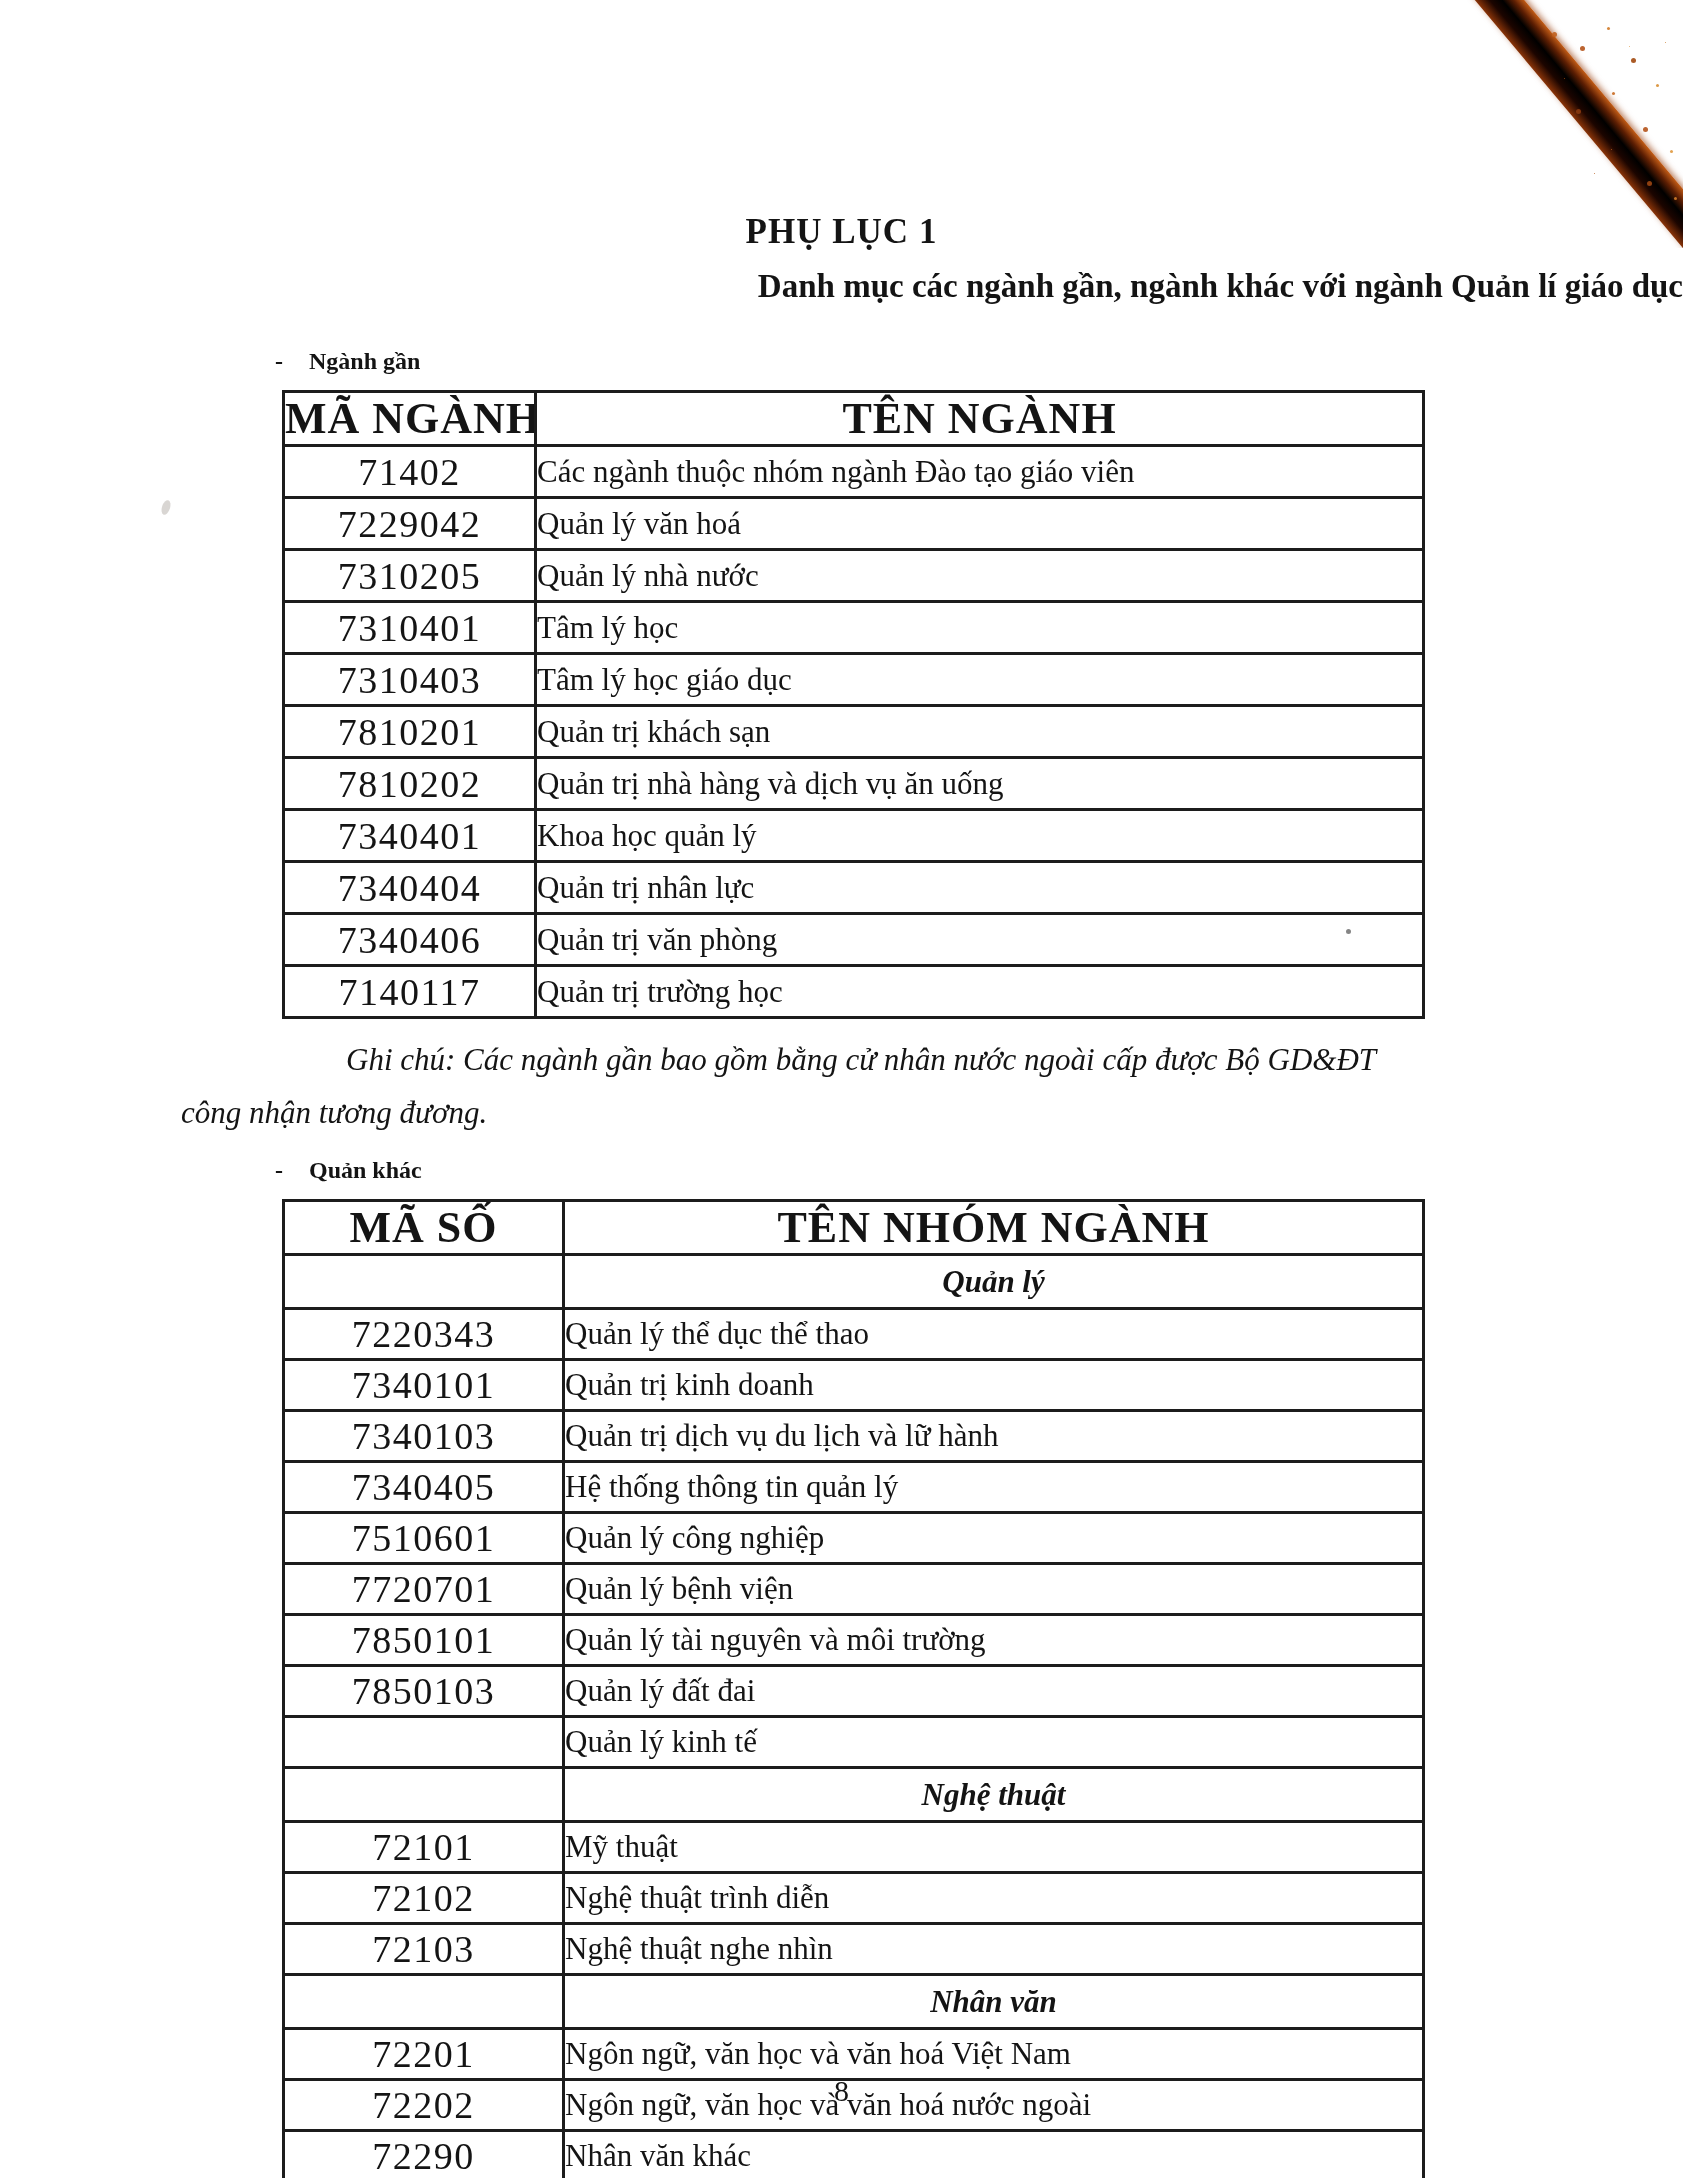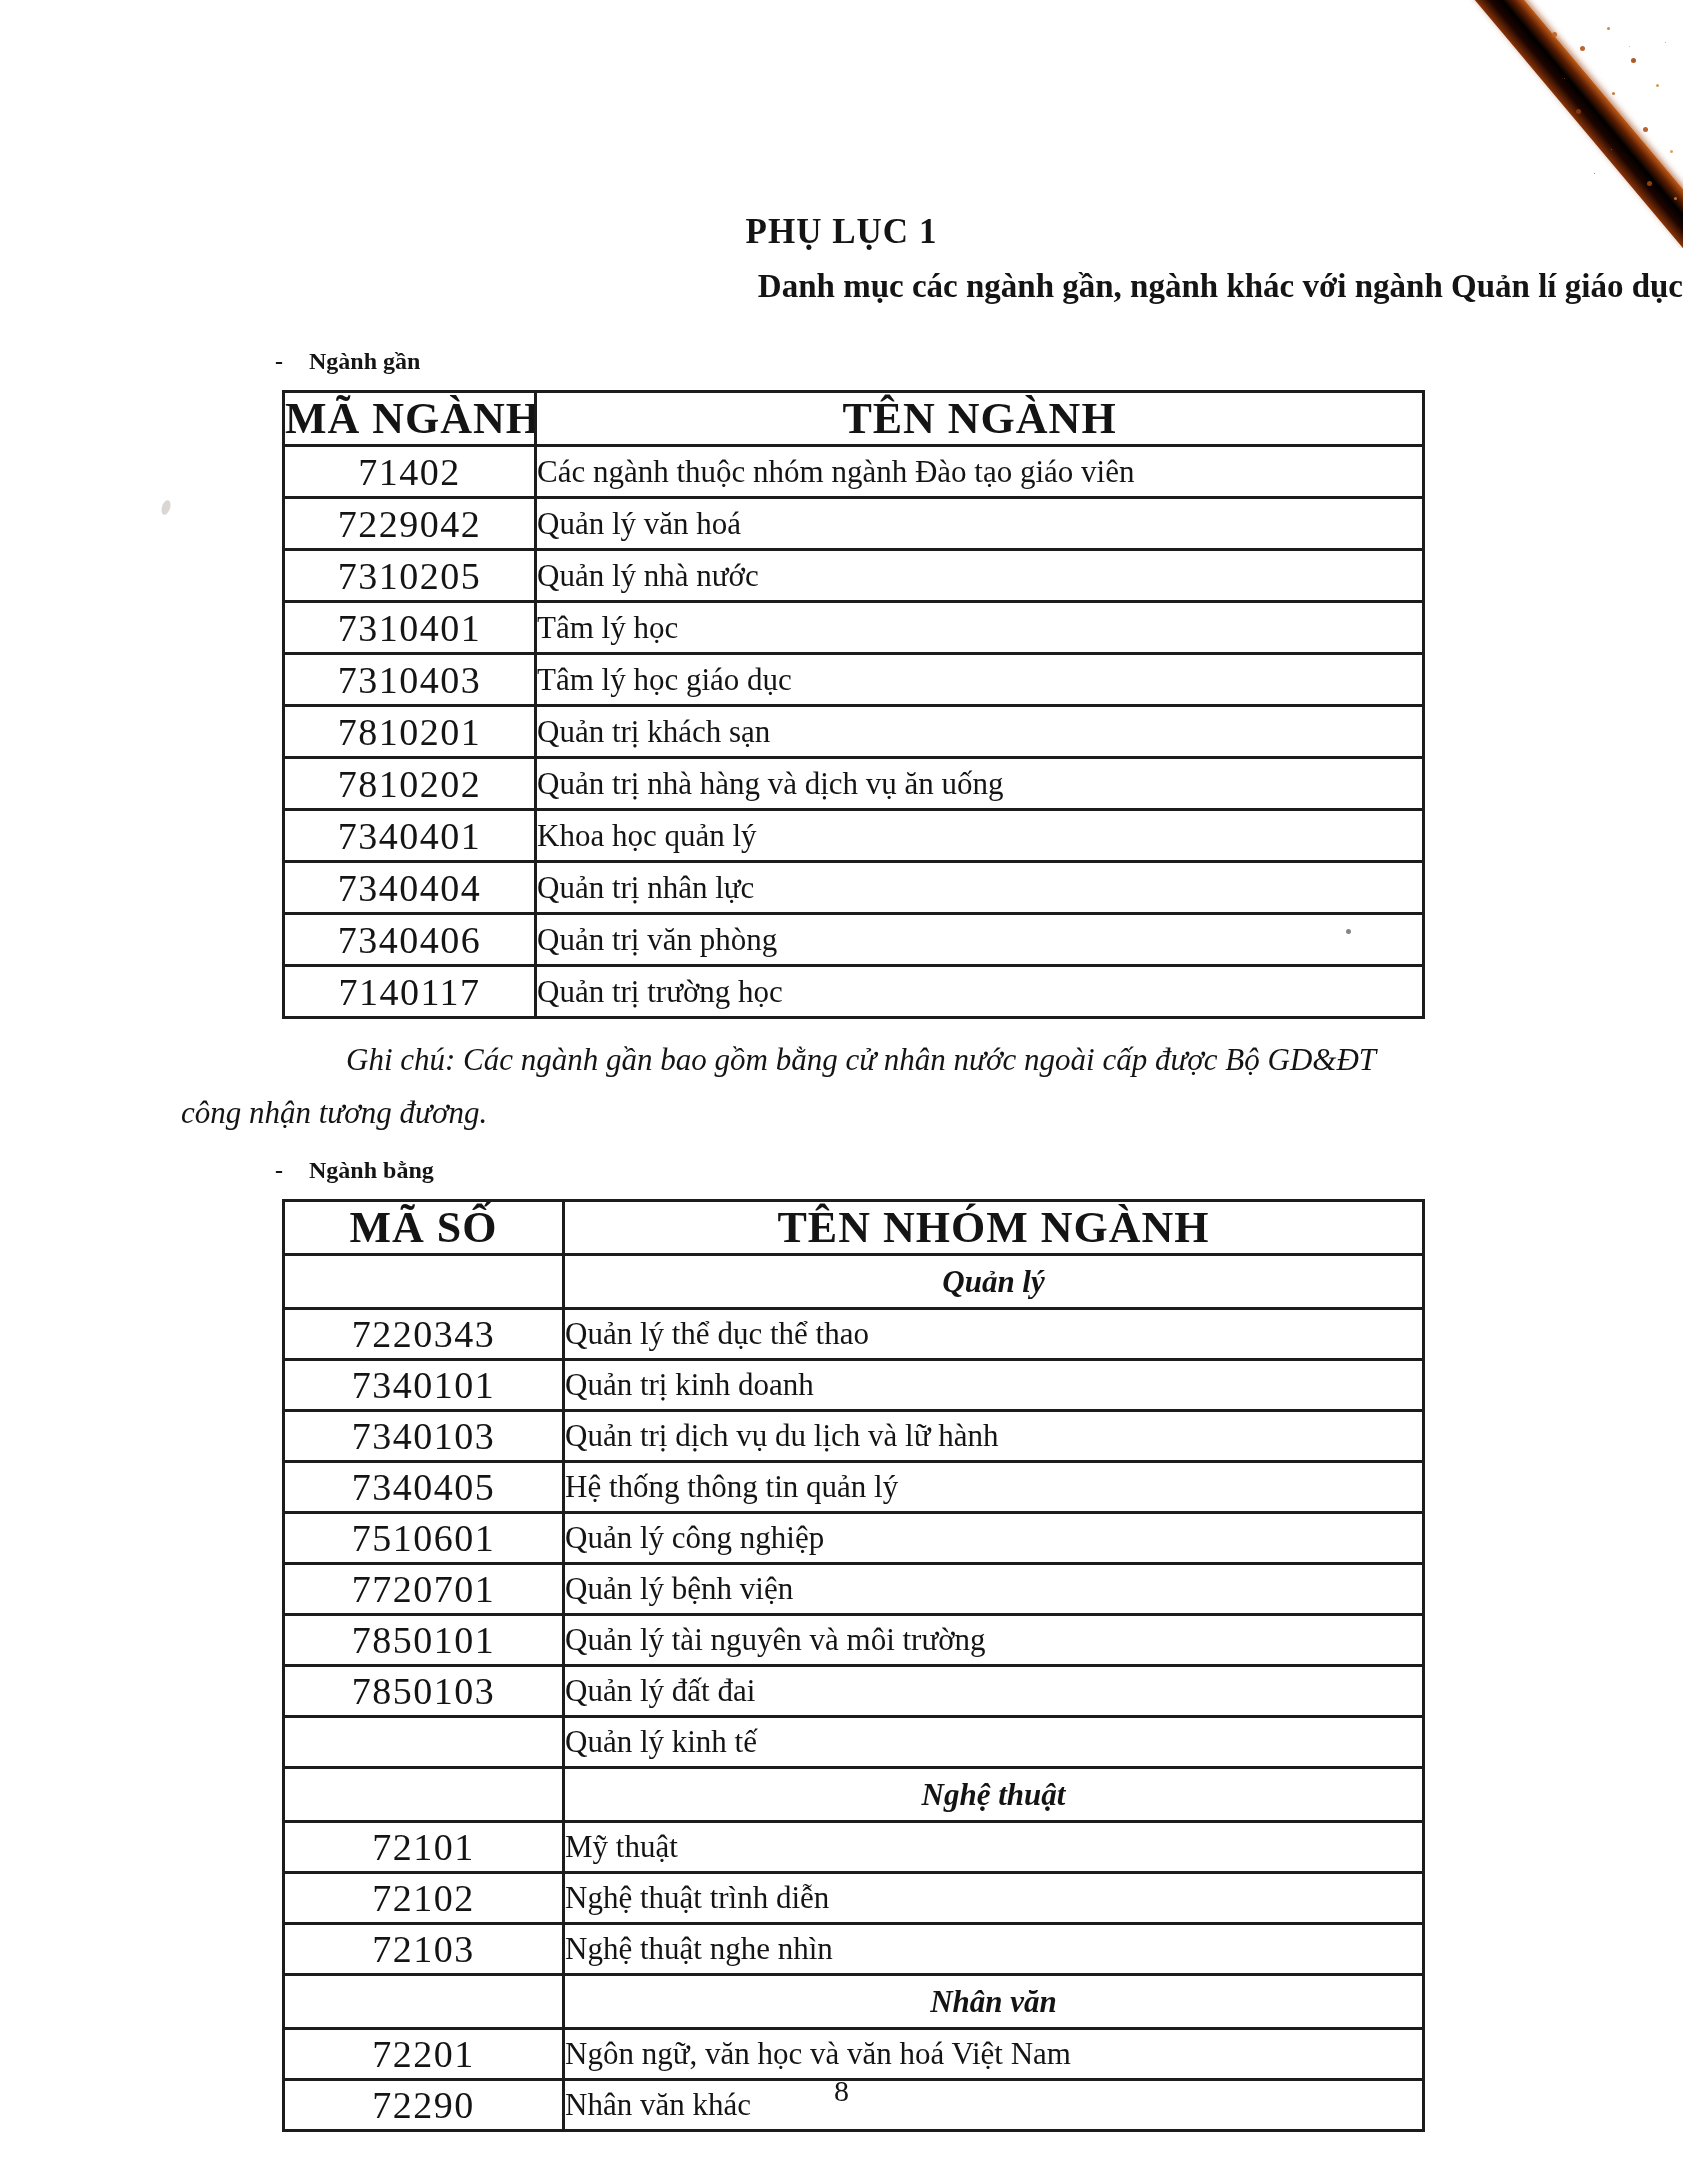--- a/index.html
+++ b/index.html
@@ -222,21 +222,21 @@
         </tr>
       </tbody>
   </table>
 
   <div class="note">
     <div class="indent">Ghi chú: Các ngành gần bao gồm bằng cử nhân nước ngoài cấp được Bộ GD&amp;ĐT</div>
     <div>công nhận tương đương.</div>
   </div>
 
   <div class="bullet second">
-    <span class="dash">-</span><span>Ngành bằng</span>
+    <span class="dash">-</span><span>Quản khác</span>
   </div>
 
   <table class="tbl t2">
     <colgroup>
         <col class="c1-t2">
         <col>
       </colgroup>
     <thead>
       <tr>
         <th>MÃ SỐ</th>
@@ -302,20 +302,24 @@
         </tr>
         <tr class="subheader">
           <td class="code"></td>
           <td class="name">Nhân văn</td>
         </tr>
         <tr>
           <td class="code">72201</td>
           <td class="name">Ngôn ngữ, văn học và văn hoá Việt Nam</td>
         </tr>
         <tr>
+          <td class="code">72202</td>
+          <td class="name">Ngôn ngữ, văn học và văn hoá nước ngoài</td>
+        </tr>
+        <tr>
           <td class="code">72290</td>
           <td class="name">Nhân văn khác</td>
         </tr>
       </tbody>
   </table>
 
   <div class="page-number">8</div>
 
 </div>
 

